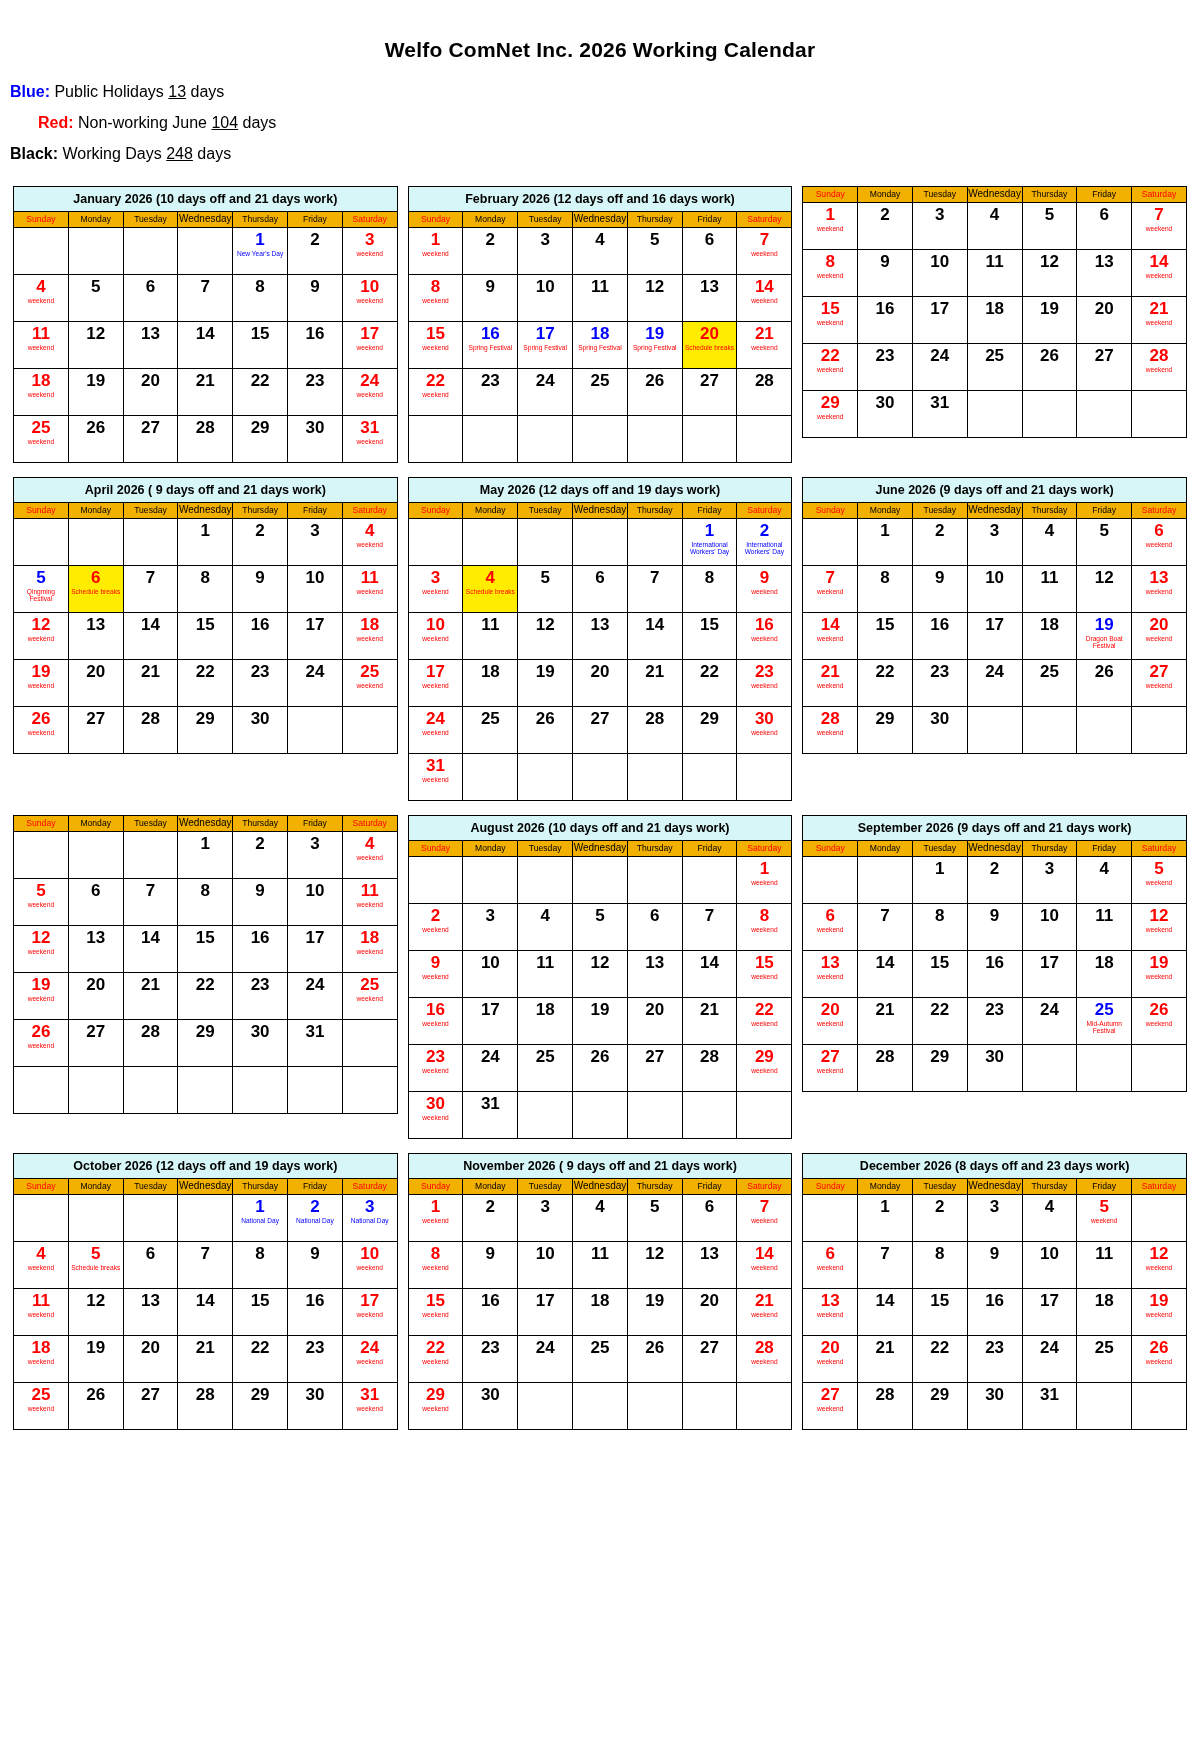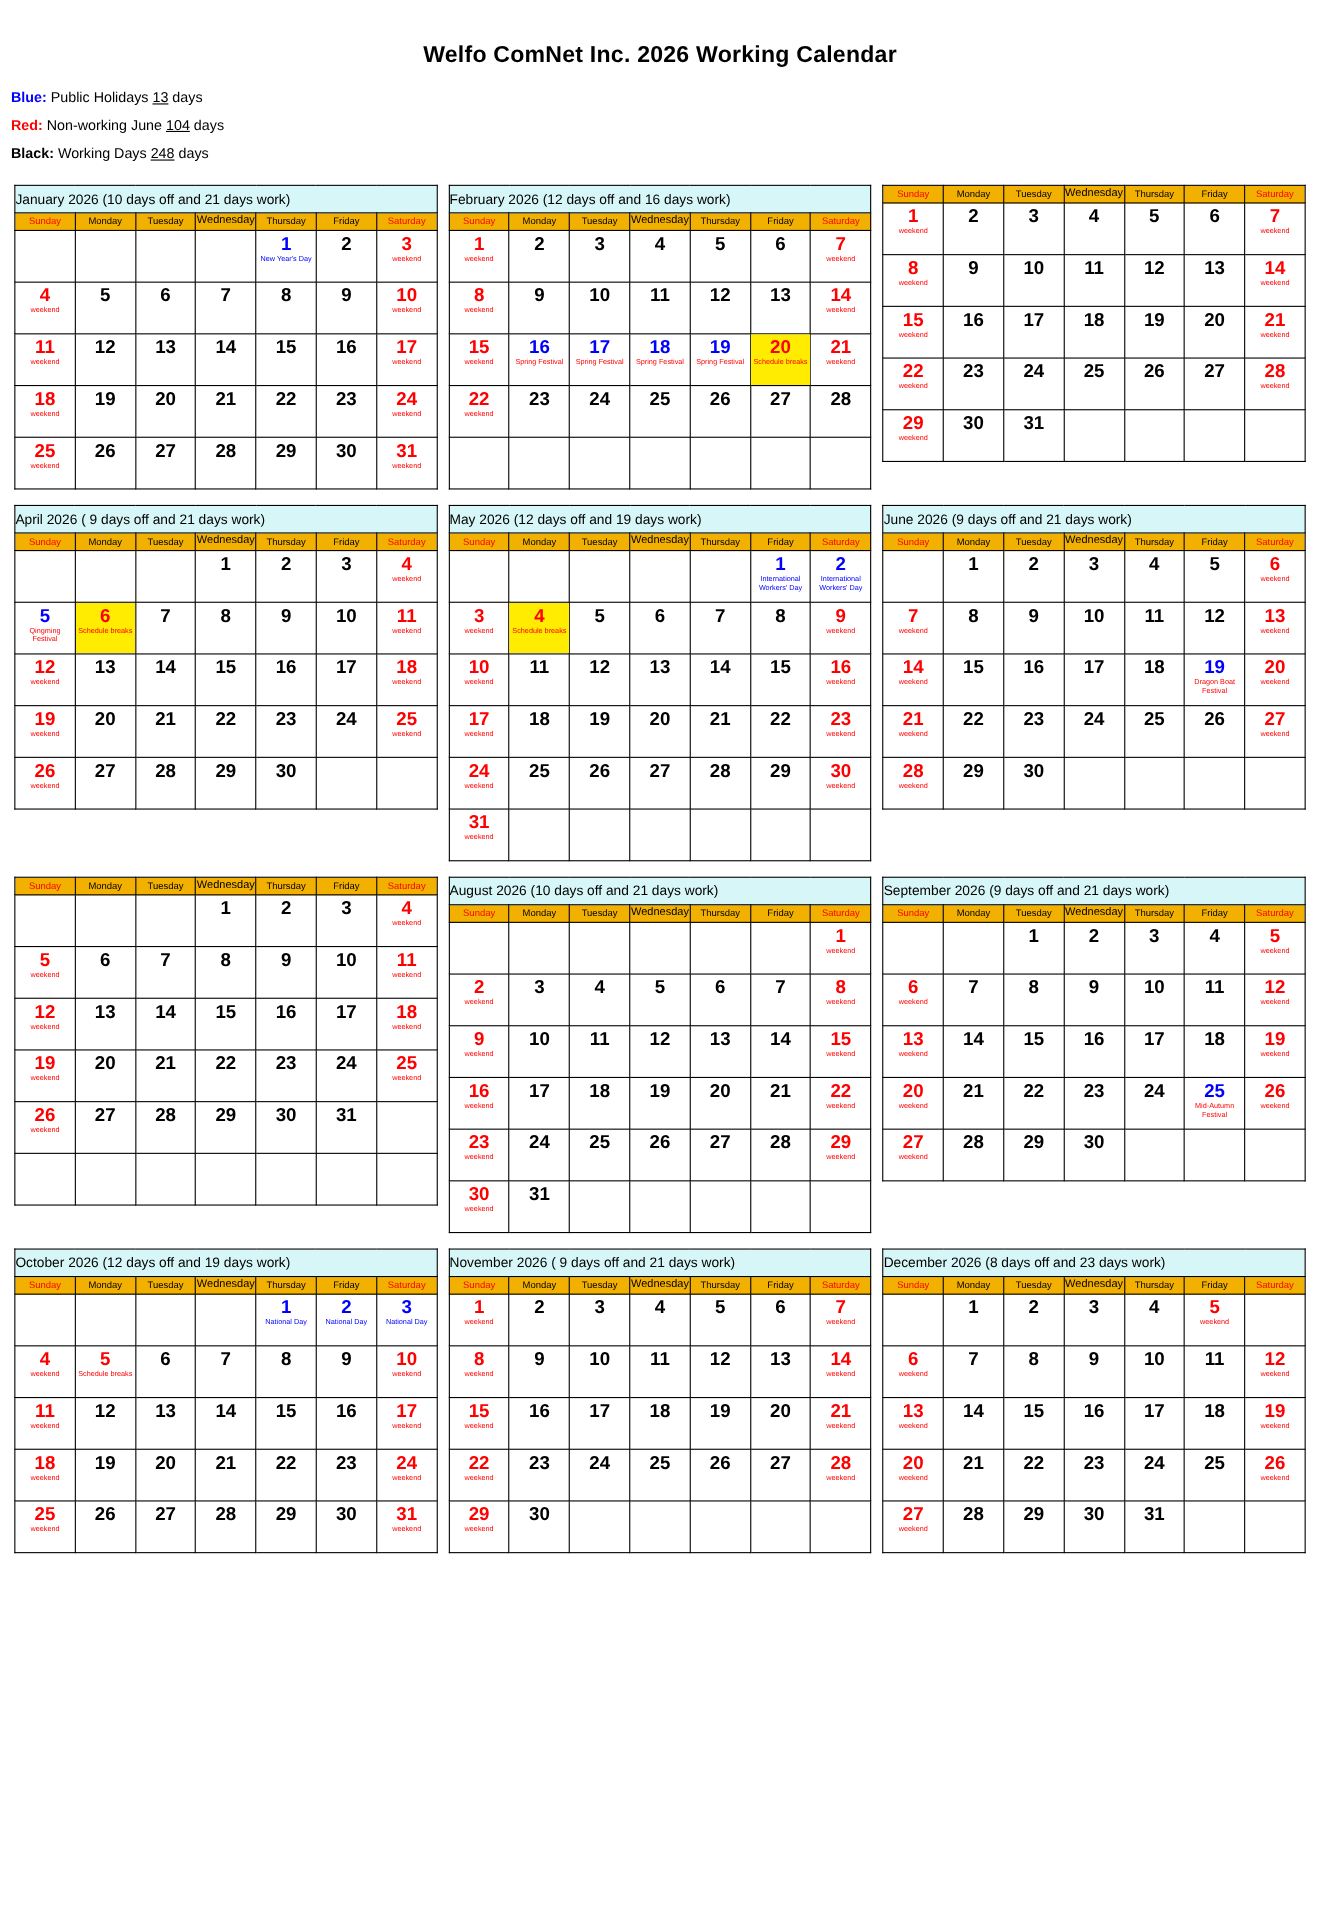--- a/index.html
+++ b/index.html
@@ -1,29 +1,29 @@
 <!DOCTYPE html>
 <html><head>
 <meta charset="utf-8">
 <style>
   html,body{margin:0;padding:0;background:#ffffff;}
   body{width:1200px;height:1749px;font-family:"Liberation Sans",sans-serif;color:#000;}
   .page{width:1200px;padding:0;box-sizing:border-box;}
   h1.title{text-align:center;font-size:21px;font-weight:bold;margin:38px 0 14px 0;letter-spacing:.2px;}
-  .legend{margin:0 0 0 10px;font-size:13px;line-height:1.95;}
+  .legend{margin:0 0 0 10px;font-size:16px;line-height:1.95;}
   .legend div{margin-left:0px;}
   .legend b.blue{color:#0000ff;}
-  .legend b.red{color:#ff0000;}
+  .legend b.red{color:#ff0000;margin-left:28px;}
   .legend b.black{color:#000000;}
   .legend .u{text-decoration:underline;}
   .grid{display:flex;flex-wrap:wrap;margin:16px 0 0 0;padding:0 8px;box-sizing:border-box;}
   .mcell{width:33.3333%;box-sizing:border-box;padding:0 5px 14px 5px;}
   table.cal{width:100%;border-collapse:collapse;table-layout:fixed;border:1px solid #000;}
   table.cal td,table.cal th{border:1px solid #000;padding:0;}
-  .mhead{background:#d7f6f7;text-align:left;font-size:12.5px;font-weight:normal;height:24px;border:1px solid #000;}
+  .mhead{background:#d7f6f7;text-align:center;font-size:12.5px;font-weight:bold;height:24px;border:1px solid #000;}
   .dow{background:#f2b000;font-size:8.6px;text-align:center;height:15px;font-weight:normal;line-height:1.05;}
   .dow.sun,.dow.sat{color:#ff0000;}
   .dowlong{font-size:10px;}
   .daycell{height:46px;vertical-align:top;text-align:center;position:relative;}
   .num{font-size:17px;font-weight:bold;line-height:1.25;padding-top:1px;}
   .num.red{color:#ff0000;}
   .num.blue{color:#0000ff;}
   .num.black{color:#000;}
   .lbl{font-size:6.6px;line-height:1.12;color:#ff0000;padding:0 1px;}
   .lbl.blue{color:#0000ff;}

